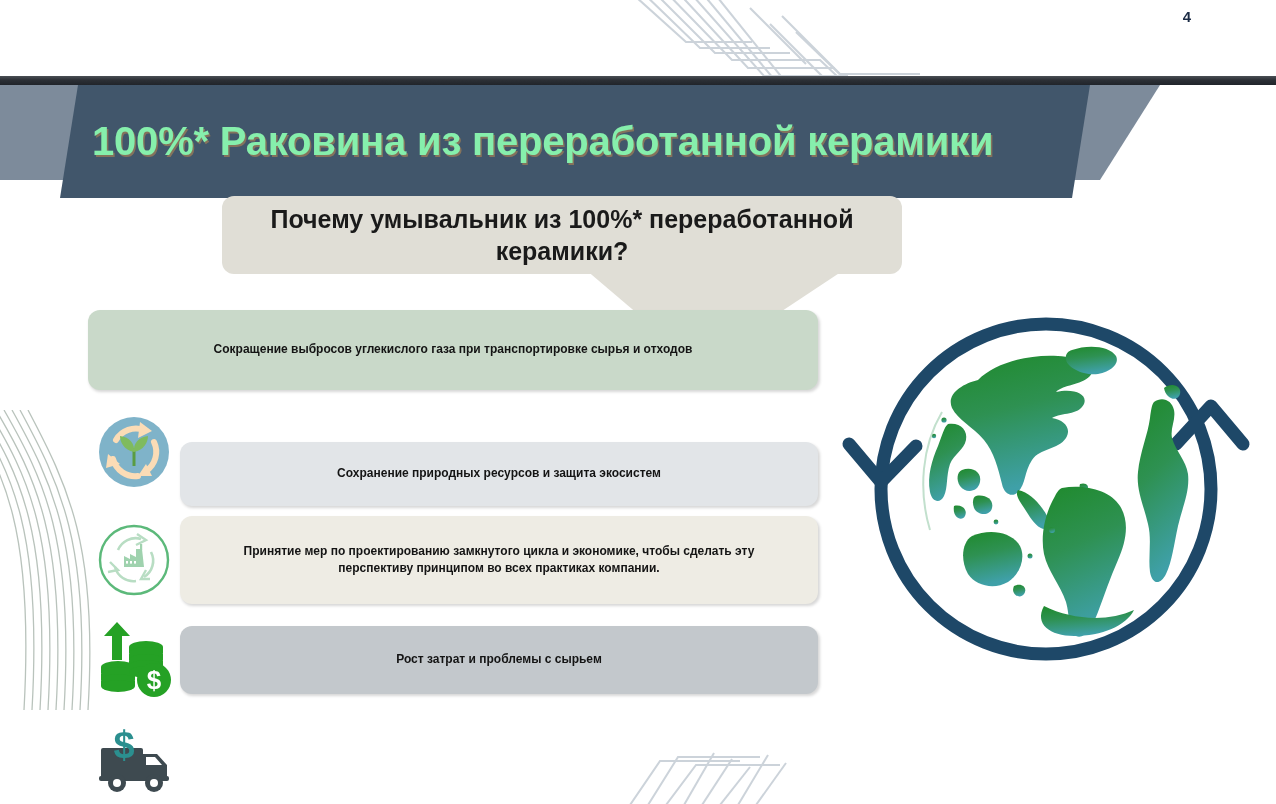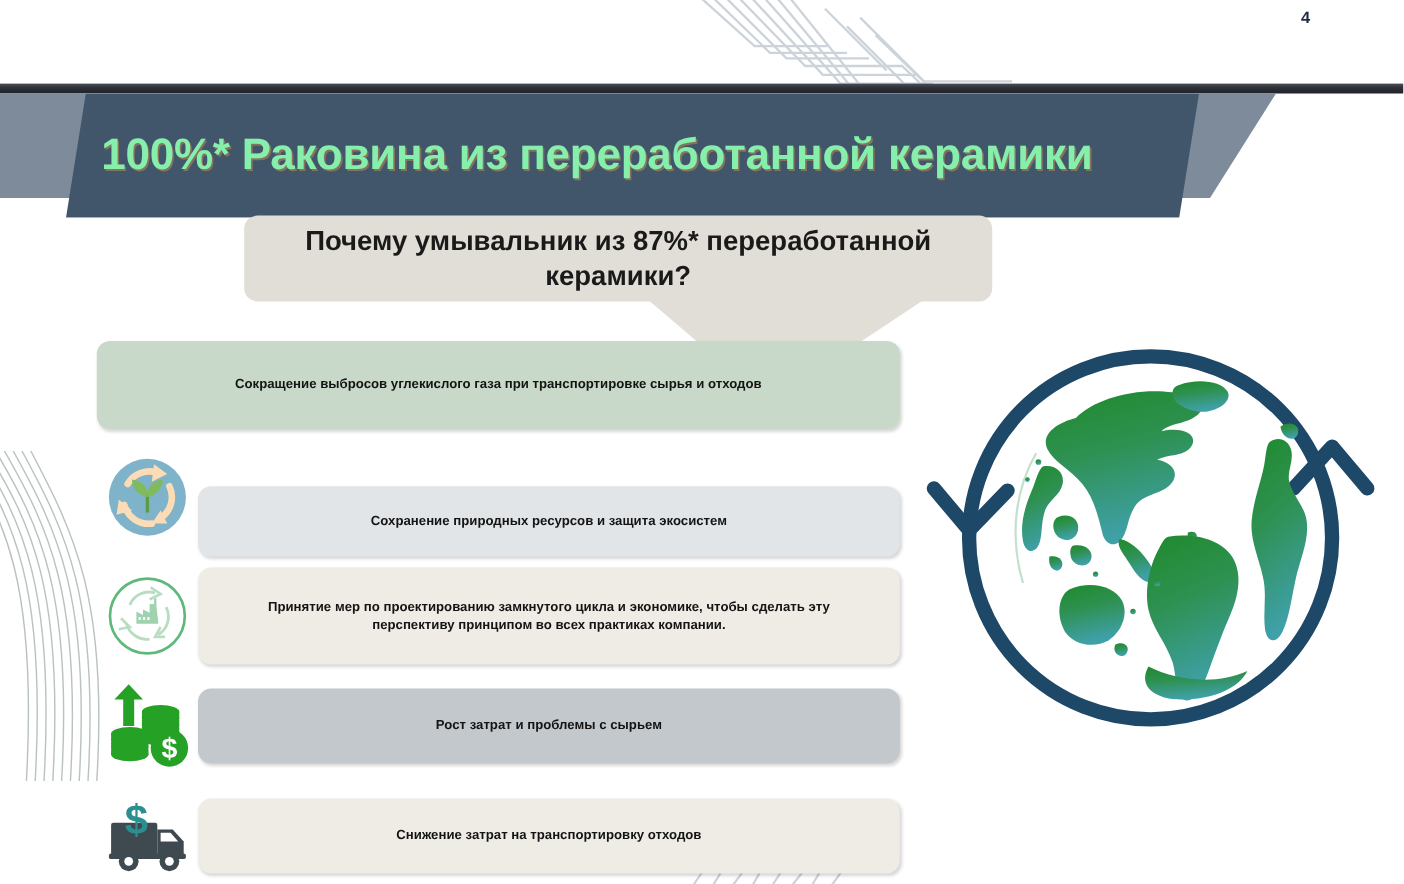--- a/index.html
+++ b/index.html
@@ -217,21 +217,21 @@
   <div id="title-band">
     <div class="band-light"></div>
     <div class="band-dark">
       <div id="title-text">100%* Раковина из переработанной керамики</div>
     </div>
   </div>
 
   <div id="callout-wrap">
     <div id="callout-tail"></div>
     <div id="callout-bubble">
-      <span id="callout-text">Почему умывальник из 87%* переработанной керамики?</span>
+      <span id="callout-text">Почему умывальник из 100%* переработанной керамики?</span>
     </div>
   </div>
 
   <div id="rows">
 
     <div class="row">
       <div class="row-pill pill-h1" style="background:#c9d9c9">
         <span class="row-pill-text">Сокращение выбросов углекислого газа при транспортировке сырья и отходов</span>
       </div>
     </div>
@@ -340,23 +340,20 @@
             <circle cx="24" cy="63" r="9"></circle>
             <circle cx="61" cy="63" r="9"></circle>
           </g>
           <g fill="#ffffff">
             <circle cx="24" cy="63" r="4"></circle>
             <circle cx="61" cy="63" r="4"></circle>
           </g>
           <text x="31" y="38" font-family="'Liberation Sans',sans-serif" font-size="38" font-weight="bold" fill="#2b8f8f" text-anchor="middle">$</text>
         </svg>
       </div>
-      <div class="row-pill pill-h5" style="background:#eeece4">
-        <span class="row-pill-text">Снижение затрат на транспортировку отходов</span>
-      </div>
     </div>
 
   </div>
 
   <svg id="globe" viewBox="0 0 440 410">
     <defs>
       <linearGradient id="landGrad" x1="0" y1="0" x2="0.25" y2="1">
         <stop offset="0%" stop-color="#1f8a2c"></stop>
         <stop offset="45%" stop-color="#2e9152"></stop>
         <stop offset="100%" stop-color="#3fa0a8"></stop>

